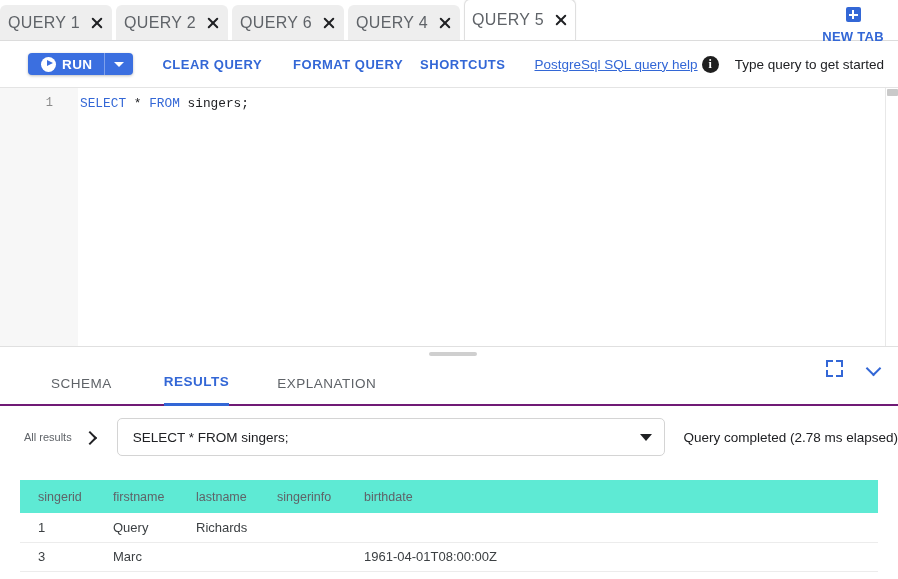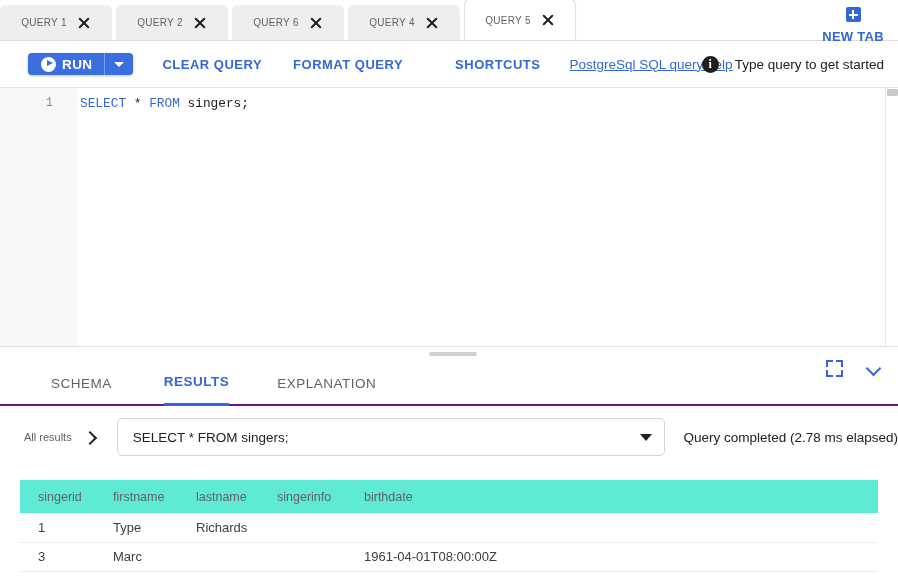--- a/index.html
+++ b/index.html
@@ -43,21 +43,21 @@
   }
   .tab.active {
     background: #ffffff;
     height: 41px;
     border: 1px solid #dfdfdf;
     border-bottom: none;
     box-shadow: 0 -1px 2px rgba(0,0,0,0.06);
     z-index: 2;
   }
   .tab-label {
-    font-size: 10px;
+    font-size: 16px;
     letter-spacing: 0.3px;
     color: #5f6368;
     white-space: nowrap;
   }
   .tab.active .tab-label { color: #5f6368; }
   .tab-close {
     width: 14px; height: 14px;
     position: relative;
     flex: 0 0 auto;
     cursor: pointer;
@@ -163,21 +163,21 @@
   .tool-link {
     color: #3367d6;
     font-size: 13px;
     font-weight: bold;
     letter-spacing: 0.5px;
     cursor: pointer;
     white-space: nowrap;
   }
   .tb-clear  { margin-left: 29px; }
   .tb-format { margin-left: 31px; }
-  .tb-short  { margin-left: 52px; }
+  .tb-short  { margin-left: 17px; }
   .help-link {
     margin-left: 29px;
     color: #3367d6;
     font-size: 13.5px;
     text-decoration: underline;
     cursor: pointer;
     white-space: nowrap;
   }
   .status-right {
     position: absolute;
@@ -574,21 +574,21 @@
             <th class="col0">singerid</th>
             <th class="col1">firstname</th>
             <th class="col2">lastname</th>
             <th class="col3">singerinfo</th>
             <th class="col4">birthdate</th>
           </tr>
         </thead>
         <tbody>
           <tr>
             <td class="col0">1</td>
-            <td class="col1">Type</td>
+            <td class="col1">Query</td>
             <td class="col2">Richards</td>
             <td class="col3"></td>
             <td class="col4"></td>
           </tr>
           <tr>
             <td class="col0">3</td>
             <td class="col1">Marc</td>
             <td class="col2"></td>
             <td class="col3"></td>
             <td class="col4">1961-04-01T08:00:00Z</td>

